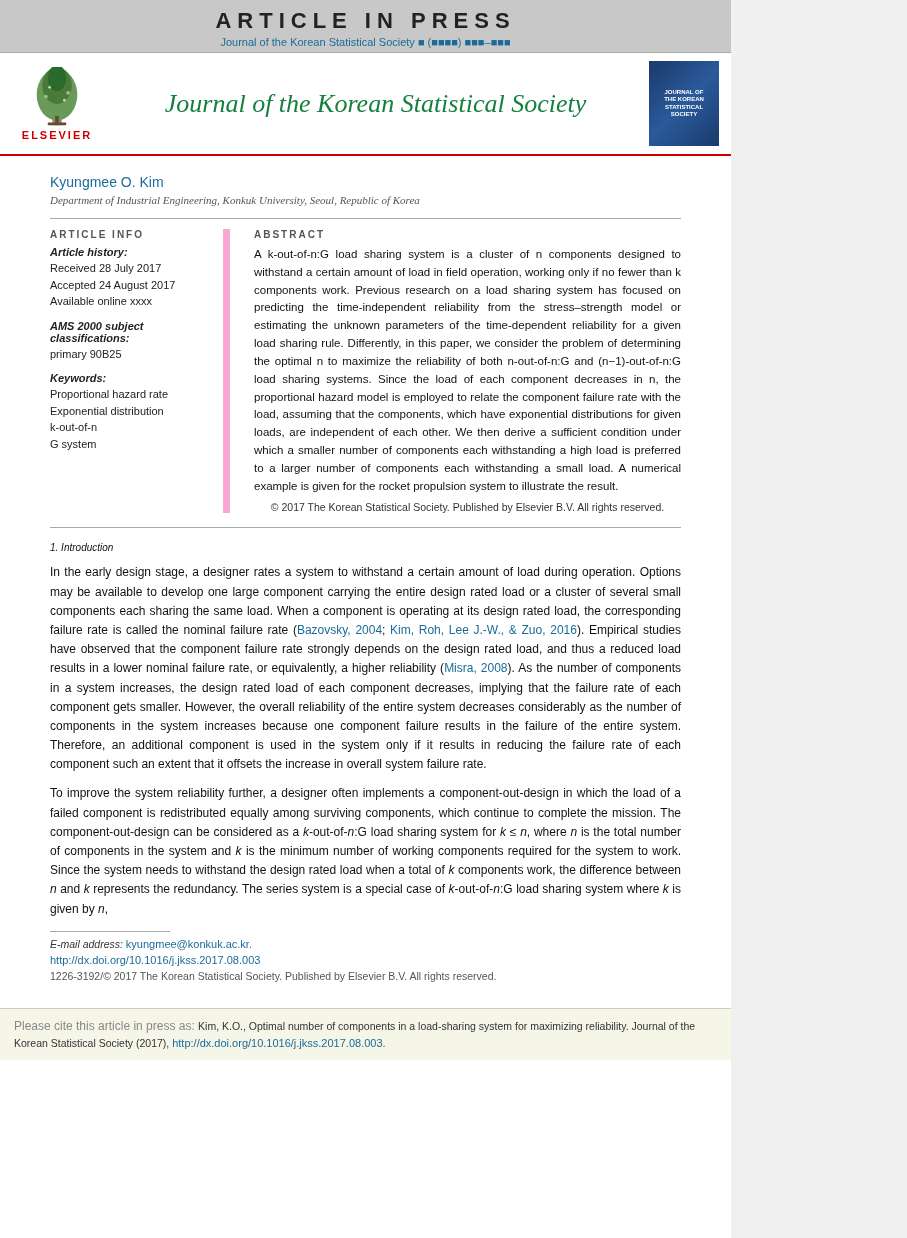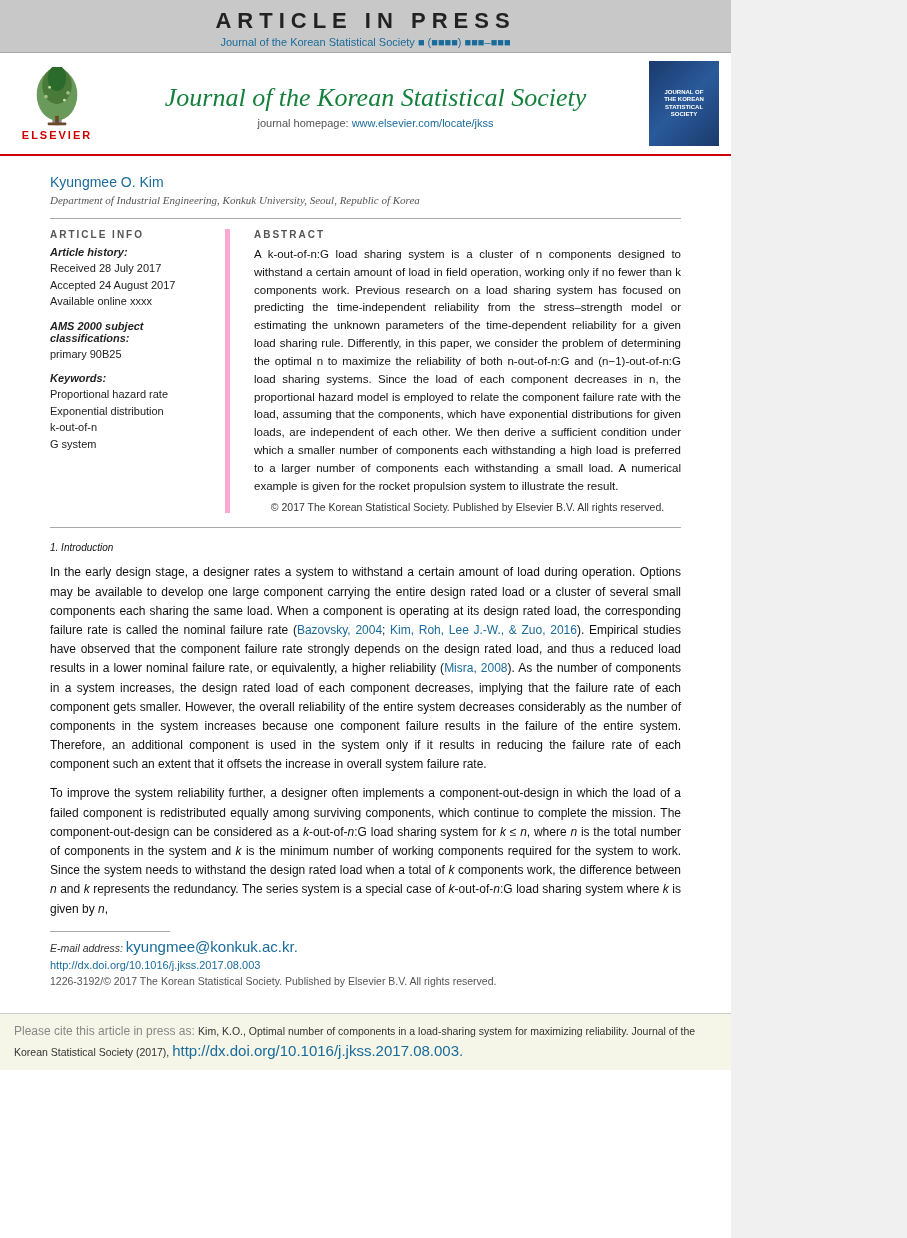--- a/index.html
+++ b/index.html
@@ -141,21 +141,21 @@
     }
     
     .two-col {
       display: flex;
       gap: 24px;
       margin-bottom: 10px;
     }
     .left-col {
       width: 180px;
       min-width: 180px;
-      border-right: 5px solid #f9a8d4;
+      border-right: 7px solid #f9a8d4;
       padding-right: 16px;
     }
     .right-col {
       flex: 1;
     }
     .section-heading {
       font-size: 10px;
       letter-spacing: 2px;
       font-family: Arial, sans-serif;
       color: #555;
@@ -225,21 +225,21 @@
       margin: 12px 0 6px 0;
       width: 120px;
     }
     .footnote-text {
       font-size: 10.5px;
       color: #333;
       font-family: Arial, sans-serif;
     }
     .footnote-link {
       color: #1a6b9a;
-      font-size: 15px;
+      font-size: 11px;
     }
     .doi-line {
       font-size: 11px;
       color: #1a6b9a;
       font-family: Arial, sans-serif;
       margin: 4px 0;
     }
     .issn-line {
       font-size: 10.5px;
       color: #555;
@@ -284,23 +284,20 @@
         <circle cx="52" cy="28" r="2" fill="#a0c080"></circle>
         <circle cx="32" cy="22" r="1.5" fill="#c0e0a0"></circle>
         <circle cx="48" cy="36" r="1.5" fill="#c0e0a0"></circle>
         <rect x="38" y="53" width="4" height="10" fill="#6a4a2a"></rect>
         <rect x="30" y="60" width="20" height="3" rx="1" fill="#6a4a2a"></rect>
       </svg>
       <div class="elsevier-label">ELSEVIER</div>
     </div>
     <div class="journal-center">
       <div class="journal-title-header">Journal of the Korean Statistical Society</div>
-      <div class="journal-homepage">
-        <span>journal homepage: </span><span class="homepage-link">www.elsevier.com/locate/jkss</span>
-      </div>
     </div>
     <div class="journal-cover">
       <div class="cover-title">
         <div>JOURNAL OF</div>
         <div>THE KOREAN</div>
         <div>STATISTICAL</div>
         <div>SOCIETY</div>
       </div>
     </div>
   </div>

